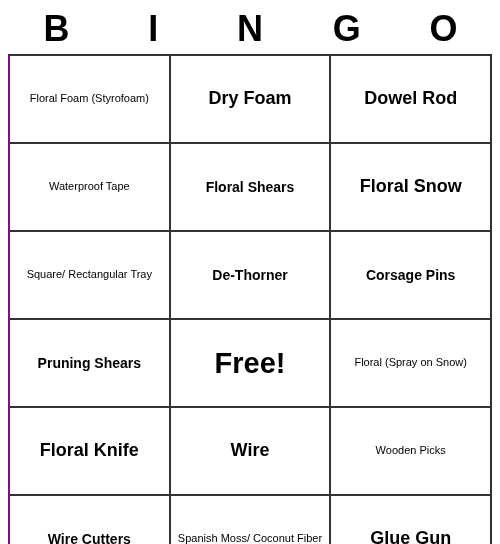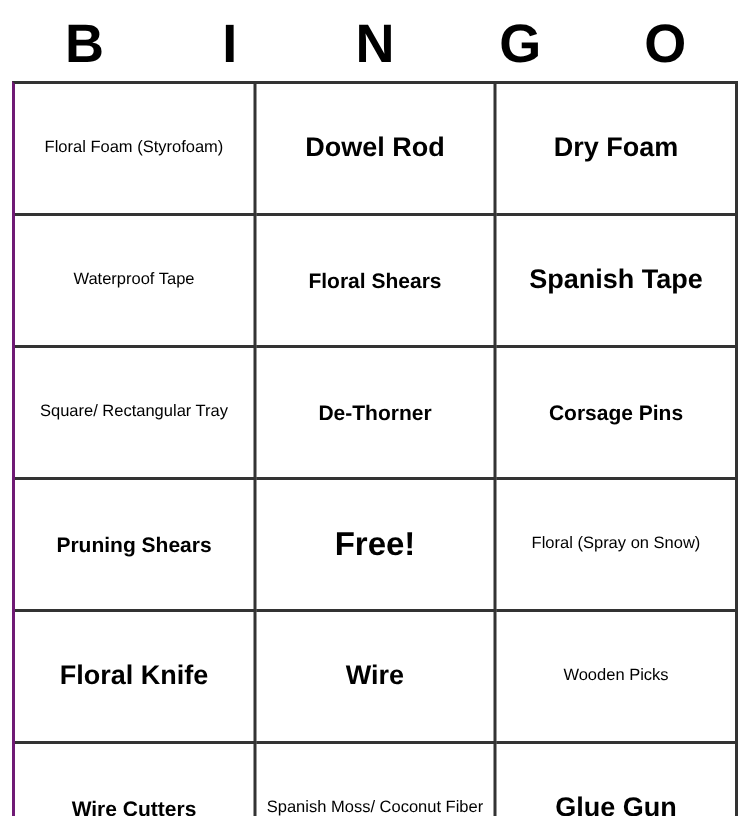--- a/index.html
+++ b/index.html
@@ -49,42 +49,42 @@
     }
     .bingo-cell.large-text {
       font-size: 18px;
       font-weight: bold;
     }
     .bingo-cell.medium-text {
       font-size: 14px;
       font-weight: bold;
     }
     .bingo-cell.free {
-      font-size: 22px;
+      font-size: 29px;
       font-weight: bold;
     }
   </style>
 </head>
 <body>
 
 <div class="bingo-title">
   <span class="bingo-letter">B</span>
   <span class="bingo-letter">I</span>
   <span class="bingo-letter">N</span>
   <span class="bingo-letter">G</span>
   <span class="bingo-letter">O</span>
 </div>
 
 <div class="bingo-grid">
 <div class="bingo-cell">Floral Foam (Styrofoam)</div>
+    <div class="bingo-cell large-text">Dry Foam</div>
     <div class="bingo-cell large-text">Dowel Rod</div>
-    <div class="bingo-cell large-text">Dry Foam</div>
     <div class="bingo-cell">Waterproof Tape</div>
     <div class="bingo-cell medium-text">Floral Shears</div>
-    <div class="bingo-cell large-text">Spanish Tape</div>
+    <div class="bingo-cell large-text">Floral Snow</div>
     <div class="bingo-cell">Square/ Rectangular Tray</div>
     <div class="bingo-cell medium-text">De-Thorner</div>
     <div class="bingo-cell medium-text">Corsage Pins</div>
     <div class="bingo-cell medium-text">Pruning Shears</div>
     <div class="bingo-cell free">Free!</div>
     <div class="bingo-cell">Floral (Spray on Snow)</div>
     <div class="bingo-cell large-text">Floral Knife</div>
     <div class="bingo-cell large-text">Wire</div>
     <div class="bingo-cell">Wooden Picks</div>
     <div class="bingo-cell medium-text">Wire Cutters</div>

